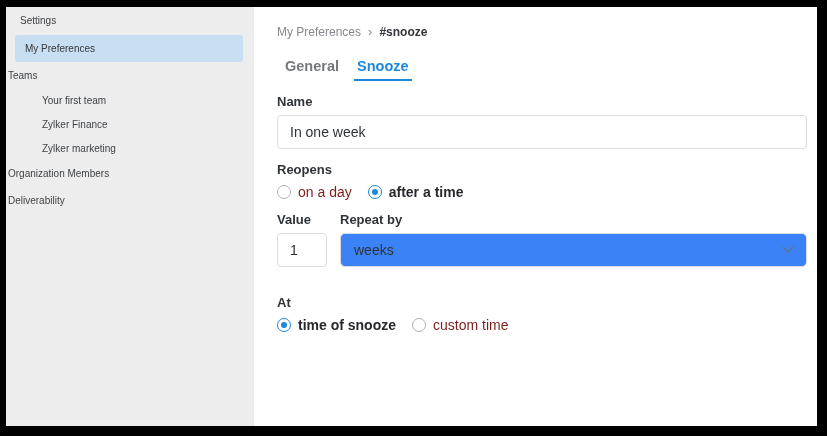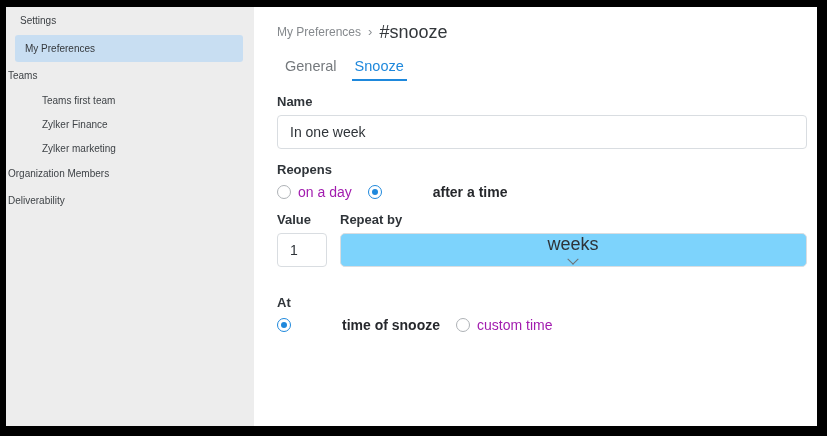--- a/index.html
+++ b/index.html
@@ -33,66 +33,66 @@
   .sb-h26 { height:26px; line-height:26px; }
 
   
   .main { flex:1; background:#fff; padding:0 10px 0 23px; }
 
   .breadcrumb {
     margin-top:18px; font-size:12px; color:#85898d;
     display:flex; align-items:center; height:14px;
   }
   .breadcrumb .sep { margin:0 7px; font-size:13px; color:#8b8f93; line-height:12px; }
-  .breadcrumb .current { color:#33373b; font-weight:normal; font-size:18px; }
+  .breadcrumb .current { color:#33373b; font-weight:bold; font-size:12px; }
 
   .tabs { margin-top:19px; display:flex; align-items:flex-end; padding-left:5px; }
   .tab {
     font-size:14.5px; color:#75797d; padding:0 3px 5px 3px;
-    border-bottom:2px solid transparent; margin-right:12px; cursor:pointer;
+    border-bottom:2px solid transparent; margin-right:12px; cursor:pointer;font-weight:bold;
   }
   .tab.active { color:#1e88dc; border-bottom-color:#1e88dc; }
 
   .field-label {
     font-size:13px; font-weight:bold; color:#2f3439; height:15px; line-height:15px;
   }
   .mt13 { margin-top:13px; }
   .text-input {
     display:block; margin-top:6px; height:34px;
     border:1px solid #d9dde1; border-radius:4px;
     font-family:"Liberation Sans", sans-serif;
     font-size:14px; color:#2e3338; padding:0 12px; background:#fff; outline:none;
   }
   .name-input { width:530px; }
 
   .radio-row { margin-top:7px; display:flex; align-items:center; height:16px; }
   .radio {
     display:inline-flex; align-items:center; margin-right:16px;
-    font-size:14px; color:#a21caf; cursor:pointer;
+    font-size:14px; color:#7f1d1d; cursor:pointer;
   }
   .rb {
     width:14px; height:14px; border-radius:50%; background:#fff;
     border:1px solid #aeb2b6; margin-right:7px; position:relative; flex-shrink:0;
   }
   .radio.checked .rb { border-color:#1e88dc; }
   .radio.checked .rb::after {
     content:""; position:absolute; left:3px; top:3px; width:6px; height:6px;
     border-radius:50%; background:#1e88dc;
   }
-  .radio.checked { color:#26282c; font-weight:bold;gap:44px; }
+  .radio.checked { color:#26282c; font-weight:bold; }
 
   .vr-row { margin-top:12px; display:flex; }
   .col-value { width:50px; margin-right:13px; }
   .col-repeat { width:467px; }
   .value-input { width:50px; padding:0 0 0 12px; }
   .select {
     margin-top:6px; height:34px; width:467px;
-    border:1px solid #d9dde1; border-radius:5px; background:#7dd3fc;
+    border:1px solid #d9dde1; border-radius:5px; background:#3b82f6;
     display:flex; align-items:center; padding:0 14px 0 13px;
-    font-size:18px; color:#2e3338; cursor:pointer; justify-content:space-between;flex-direction:column;
+    font-size:14px; color:#2e3338; cursor:pointer; justify-content:space-between;
   }
   .chev {
     width:8px; height:8px; border-right:1.5px solid #6d7175;
     border-bottom:1.5px solid #6d7175; transform:rotate(45deg) translate(-2px,-2px);
   }
 
   .at-label { margin-top:28px; }
 
   .btn-row { margin-top:22px; display:flex; justify-content:center; align-items:center; }
   .create-btn {
@@ -108,21 +108,21 @@
 </style>
 </head>
 <body>
 
 <div class="window">
 
   <aside class="sidebar">
     <div class="sb-title">Settings</div>
     <div class="sb-item sb-selected">My Preferences</div>
     <div class="sb-item sb-top">Teams</div>
-    <div class="sb-item sb-sub">Teams first team</div>
+    <div class="sb-item sb-sub">Your first team</div>
     <div class="sb-item sb-sub">Zylker Finance</div>
     <div class="sb-item sb-sub">Zylker marketing</div>
     <div class="sb-item sb-top sb-h26">Organization Members</div>
     <div class="sb-item sb-top">Deliverability</div>
   </aside>
 
   <main class="main">
 
     <div class="breadcrumb">
       <span>My Preferences</span>

